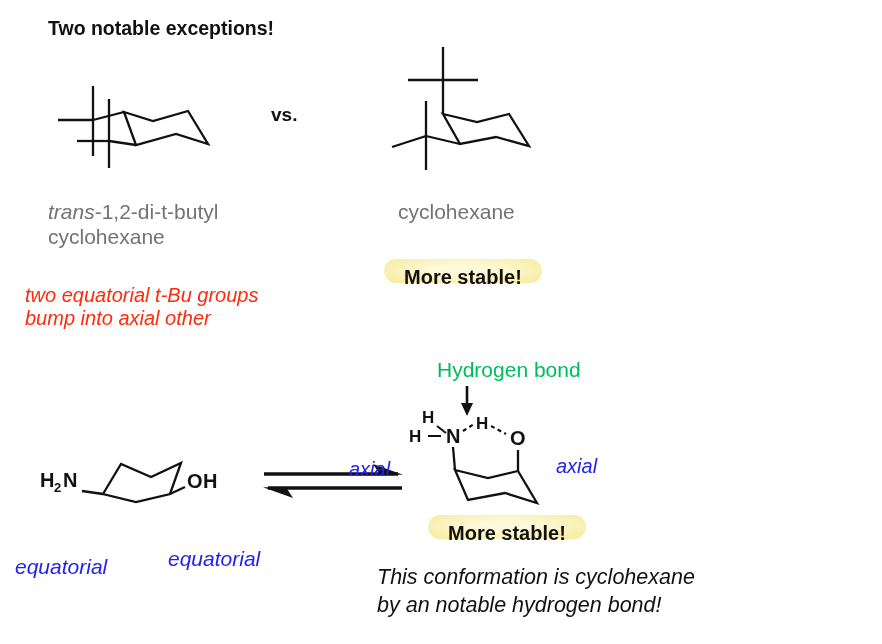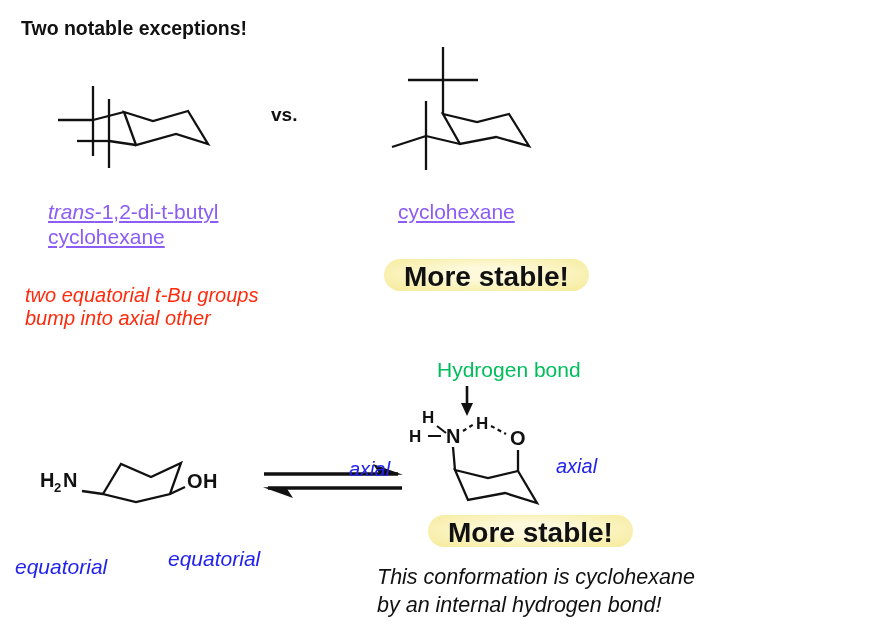--- a/index.html
+++ b/index.html
@@ -2,29 +2,29 @@
 <html><head>
 <meta charset="utf-8">
 <style>
   html,body{margin:0;padding:0;background:#fff;}
   #canvas{
     position:relative;width:882px;height:644px;background:#ffffff;overflow:hidden;
     font-family:"Liberation Sans","DejaVu Sans",sans-serif;color:#111;
   }
   .abs{position:absolute;}
   .ital{font-style:italic;}
-  #heading{left:21px;top:17px;font-size:19.5px;font-weight:bold;}
+  #heading{left:48px;top:17px;font-size:19.5px;font-weight:bold;}
   #vs-label{left:271px;top:104px;font-size:19px;font-weight:bold;}
-  .struct-name{font-size:21px;line-height:25px;color:#8b5cf6;text-decoration:underline;}
+  .struct-name{font-size:21px;line-height:25px;color:#737373;}
   #trans-name{left:48px;top:199px;}
   #cis-name{left:398px;top:199px;}
   #red-note{left:25px;top:284px;font-size:20px;line-height:23px;font-style:italic;color:#ff2a0c;}
   .badge{
-    height:32px;line-height:36px;padding:0 20px;border-radius:19px;
-    font-size:28px;font-weight:bold;color:#111;text-align:center;
+    height:24px;line-height:36px;padding:0 20px;border-radius:19px;
+    font-size:20px;font-weight:bold;color:#111;text-align:center;
     background:radial-gradient(ellipse at 50% 45%, #fdf9da 25%, #f6eb9b 95%);
   }
   #badge-top{left:384px;top:259px;}
   #badge-bottom{left:428px;top:515px;}
   #hbond-label{left:437px;top:358px;font-size:21px;color:#00bd5c;}
   .blue-label{font-style:italic;color:#2222ee;margin-top:35px;}
   #axial-left{left:349px;top:423px;font-size:20px;}
   #axial-right{left:556px;top:420px;font-size:20px;}
   #equatorial-left{left:15px;top:520px;font-size:21px;}
   #equatorial-right{left:168px;top:512px;font-size:21px;}
@@ -137,16 +137,16 @@
 
   <div id="axial-left" class="abs blue-label">axial</div>
   <div id="axial-right" class="abs blue-label">axial</div>
   <div id="equatorial-left" class="abs blue-label">equatorial</div>
   <div id="equatorial-right" class="abs blue-label">equatorial</div>
 
   <div id="badge-bottom" class="abs badge">More stable!</div>
 
   <div id="caption" class="abs">
     <div>This conformation is cyclohexane</div>
-    <div>by an internal hydrogen bond!</div>
+    <div>by an notable hydrogen bond!</div>
   </div>
 
 </div>
 
 </body></html>

